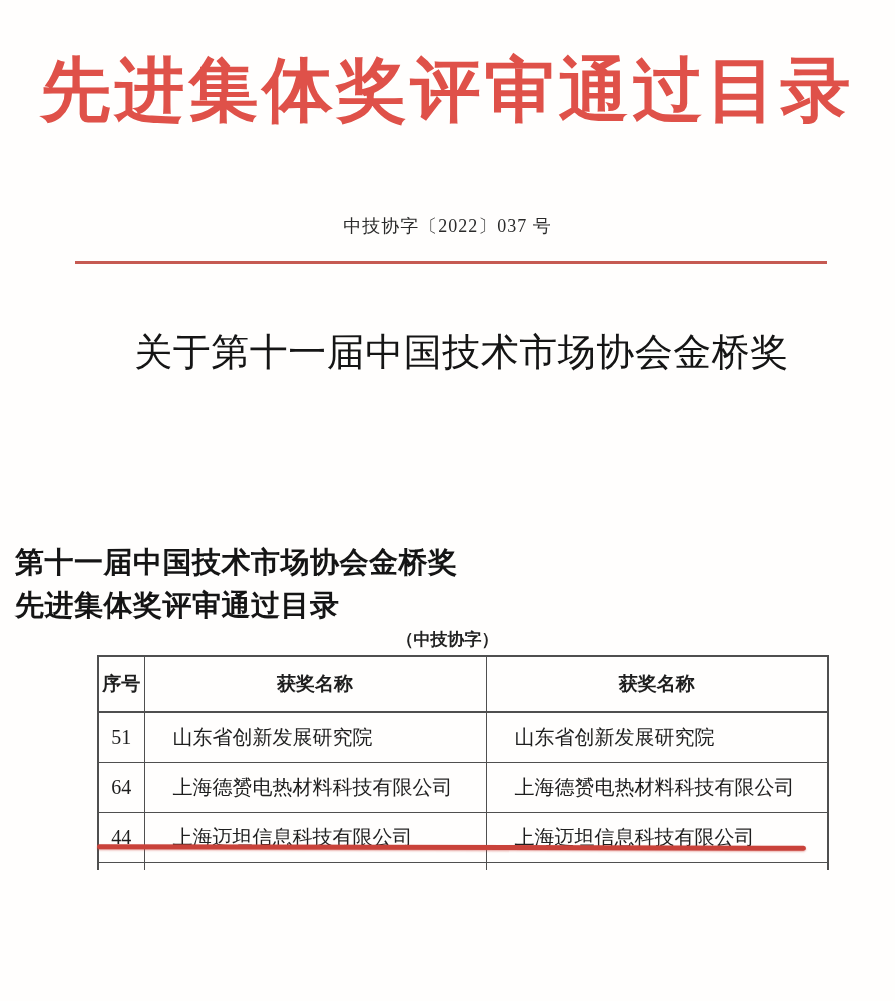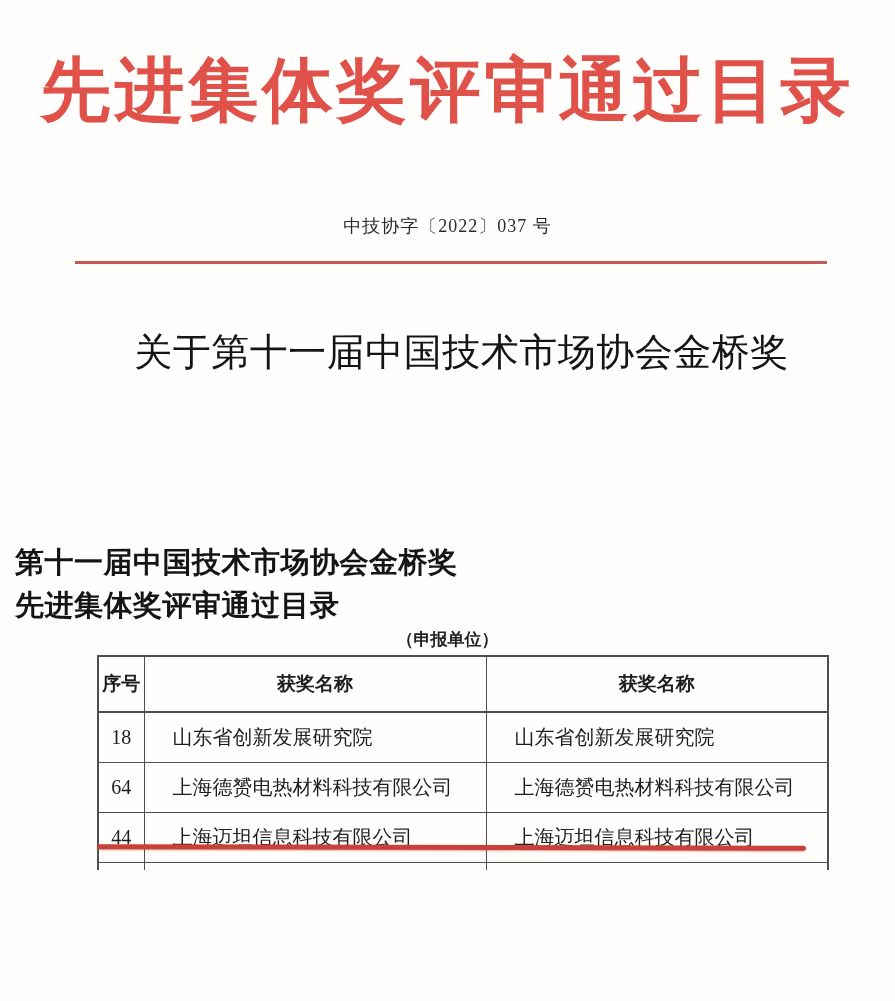--- a/index.html
+++ b/index.html
@@ -103,38 +103,38 @@
 
   <div class="announcement-title">
     <div>关于第十一届中国技术市场协会金桥奖</div>
   </div>
 
   <div class="list-title">
     <div>第十一届中国技术市场协会金桥奖</div>
     <div>先进集体奖评审通过目录</div>
   </div>
 
-  <div class="sort-note">（申报单位）</div>
+  <div class="sort-note">（中技协字）</div>
 
   <table class="awards-table">
     <colgroup>
         <col class="c-no">
         <col class="c-name">
         <col class="c-app">
       </colgroup>
     <thead>
       <tr>
         <th>序号</th>
         <th>获奖名称</th>
         <th>获奖名称</th>
       </tr>
     </thead>
     <tbody>
         <tr>
-    <td class="cell-no">18</td>
+    <td class="cell-no">51</td>
     <td class="cell-text">山东省创新发展研究院</td>
     <td class="cell-text">山东省创新发展研究院</td>
   </tr>
         <tr>
     <td class="cell-no">64</td>
     <td class="cell-text">上海德赟电热材料科技有限公司</td>
     <td class="cell-text">上海德赟电热材料科技有限公司</td>
   </tr>
         <tr>
     <td class="cell-no">44</td>

